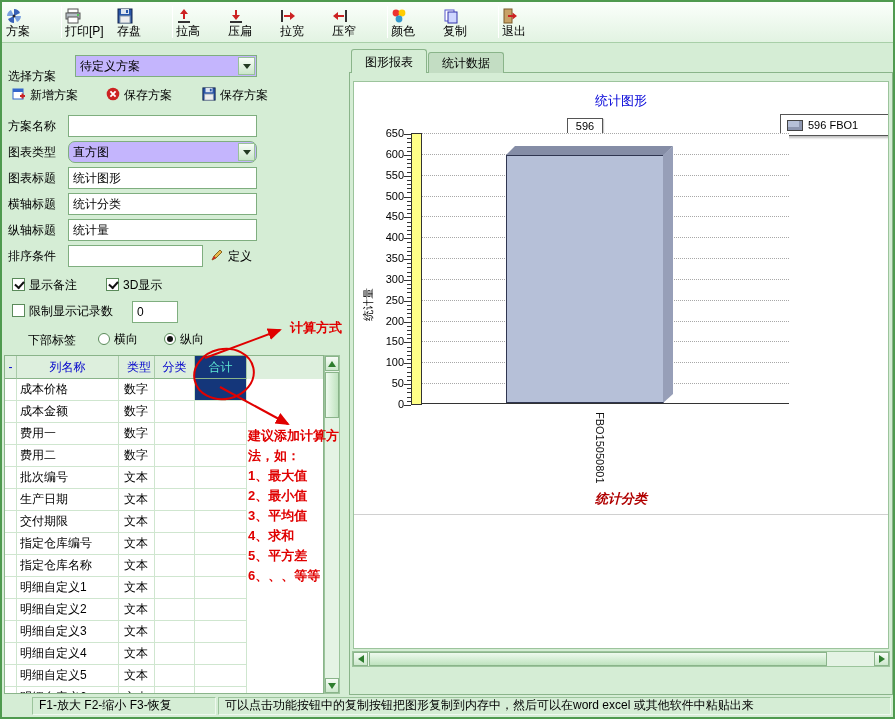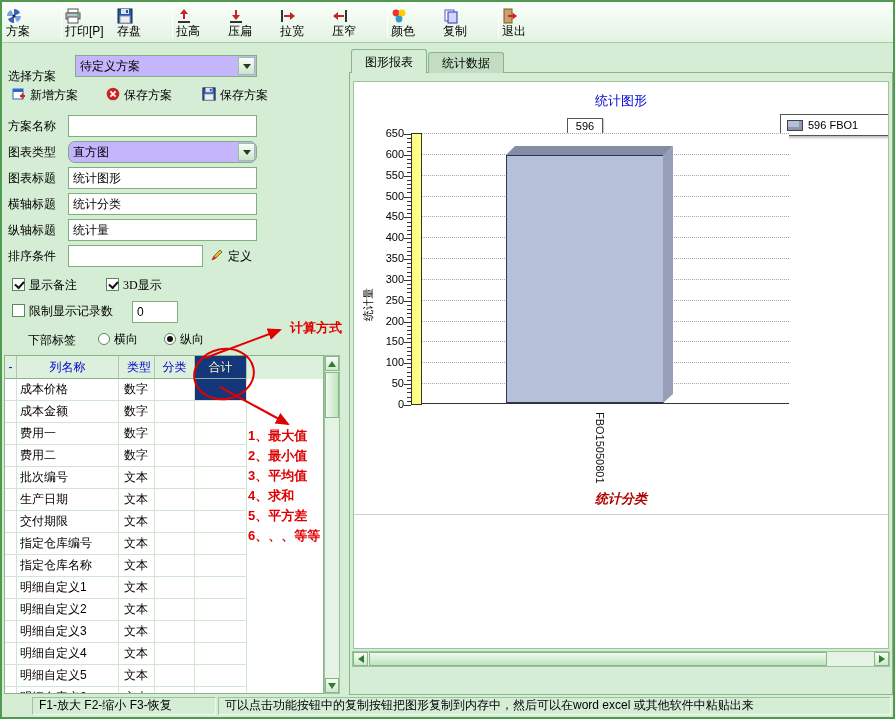--- a/index.html
+++ b/index.html
@@ -39,21 +39,21 @@
   .opt-label{margin-left:4px;}
 
   .anno-calc{position:absolute;left:288px;top:276px;color:#e00000;font-size:13px;font-weight:bold;z-index:5;}
   .suggestion{position:absolute;left:246px;top:383px;color:#e00000;font-size:13px;font-weight:bold;line-height:20px;z-index:5;}
   .anno-svg{position:absolute;left:0;top:0;pointer-events:none;z-index:6;}
 
   
   .grid{position:absolute;left:2px;top:312px;width:320px;bottom:1px;background:#fff;border:1px solid #8ab48a;overflow:hidden;}
   .grid-head{display:flex;height:23px;background:#ddefdd;}
   .gh{height:23px;border-right:1px solid #a9cba9;border-bottom:1px solid #8ab48a;color:#0000cc;text-align:center;line-height:22px;overflow:hidden;}
-  .gh.c4{background:#14367a;color:#fef9c3;}
+  .gh.c4{background:#14367a;color:#5eead4;}
   .grid-row{display:flex;height:22px;}
   .gc{height:22px;border-right:1px solid #cfe6cf;border-bottom:1px solid #cfe6cf;line-height:21px;padding-left:3px;
       white-space:nowrap;overflow:hidden;background:#fff;}
   .gc.c4.selected{background:#14367a;}
   .c0{width:12px;padding:0;}
   .c1{width:102px;}
   .c2{width:36px;padding-left:5px;}
   .c3{width:40px;}
   .c4{width:52px;}
 
@@ -276,39 +276,40 @@
       <span><svg width="14" height="14" viewBox="0 0 14 14">
             <path d="M2 12 L4 8 L10 2 L12 4 L6 10 Z" fill="#e8b84b" stroke="#886622"></path>
             <path d="M2 12 L4 8 L6 10 Z" fill="#cc2222"></path>
           </svg></span>
       <span>定义</span>
     </div>
 
     <div style="position:absolute;left:10px;top:234px;">
       <span class="cb checked"></span><span class="opt-label">显示备注</span>
     </div>
-    <div style="position:absolute;left:104px;top:234px;font-family:Liberation Serif, serif;">
+    <div style="position:absolute;left:104px;top:234px;">
       <span class="cb checked"></span><span class="opt-label">3D显示</span>
     </div>
 
     <div style="position:absolute;left:10px;top:260px;">
       <span class="cb"></span><span class="opt-label">限制显示记录数</span>
     </div>
     <input class="fi" style="left: 130px; top: 258px; width: 46px;" value="0">
 
     <div class="fl" style="left:26px;top:286px;">下部标签</div>
     <div style="position:absolute;left:96px;top:288px;">
       <span class="rb"></span><span class="opt-label">横向</span>
     </div>
     <div style="position:absolute;left:162px;top:288px;">
       <span class="rb selected"></span><span class="opt-label">纵向</span>
     </div>
 
     <div class="anno-calc">计算方式</div>
     <div class="suggestion" id="suggestion">
+        <div class="sug-line">建议添加计算方法，如：</div>
         <div class="sug-line">1、最大值</div>
         <div class="sug-line">2、最小值</div>
         <div class="sug-line">3、平均值</div>
         <div class="sug-line">4、求和</div>
         <div class="sug-line">5、平方差</div>
         <div class="sug-line">6、、、等等</div>
       </div>
 
     <div class="grid">
       <div class="grid-head">

